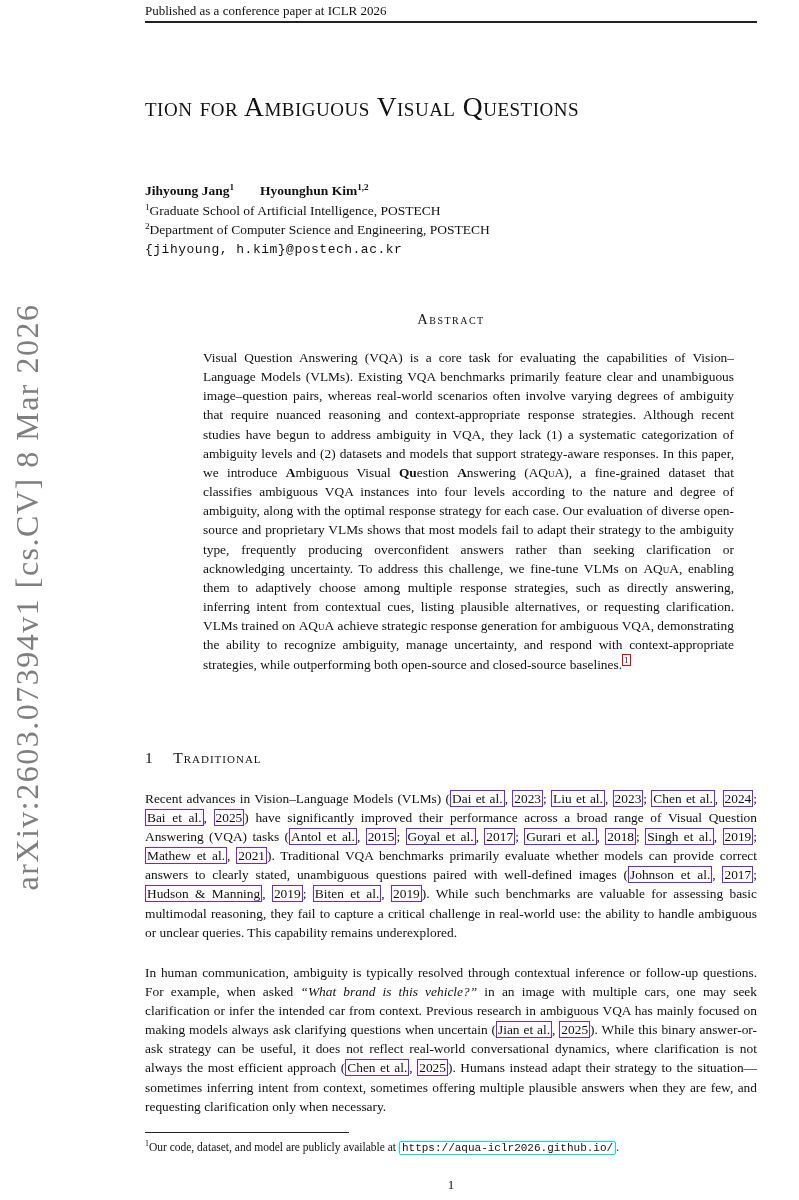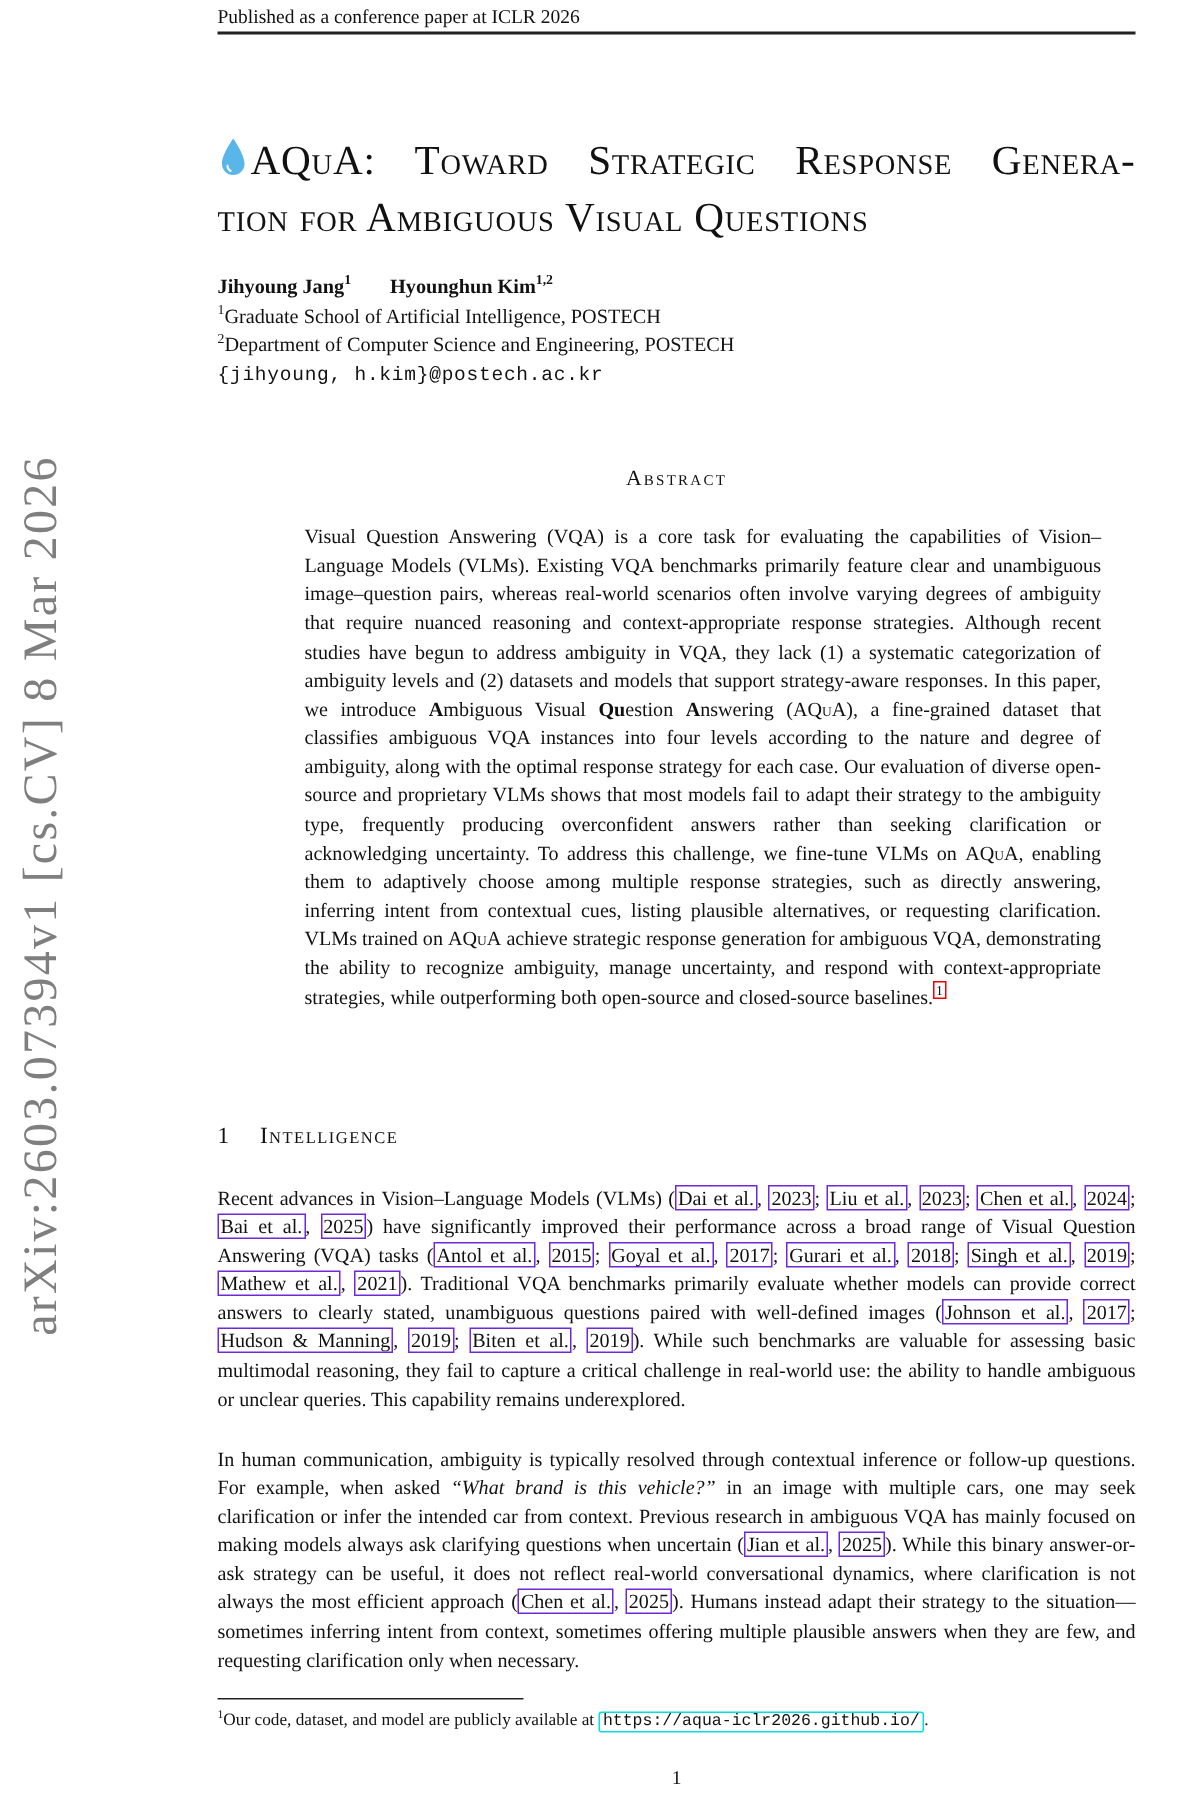--- a/index.html
+++ b/index.html
@@ -62,42 +62,38 @@
 <body>
 
 <div class="page">
 
   <div class="header-text">Published as a conference paper at ICLR 2026</div>
   <div class="header-rule"></div>
 
   <div class="arxiv">arXiv:2603.07394v1 [cs.CV] 8 Mar 2026</div>
 
   <div class="title">
-    <div class="l1"><span class="drop-icon"><svg viewBox="0 0 24 32" width="21" height="29">
-            <path d="M12 1 C12 1 3.4 13 3.4 20.2 a8.6 8.6 0 0 0 17.2 0 C20.6 13 12 1 12 1 Z" fill="#5ab6e8"></path>
-            <path d="M7.6 21.5 a4.6 4.6 0 0 0 2.4 4.2" stroke="#eaf6fd" stroke-width="1.6" fill="none" stroke-linecap="round"></path>
-          </svg></span><span>AQuA: Toward Strategic Response Genera-</span></div>
     <div class="l2">tion for Ambiguous Visual Questions</div>
   </div>
 
   <div class="authors">
     <div class="author-line">
       <span><span>Jihyoung Jang</span><sup>1</sup></span>
       <span><span>Hyounghun Kim</span><sup>1,2</sup></span>
     </div>
     <div><sup>1</sup><span>Graduate School of Artificial Intelligence, POSTECH</span></div>
     <div><sup>2</sup><span>Department of Computer Science and Engineering, POSTECH</span></div>
     <div class="email">{jihyoung, h.kim}@postech.ac.kr</div>
   </div>
 
   <div class="abs-heading">Abstract</div>
   <div class="abs-body"><span>Visual Question Answering (VQA) is a core task for evaluating the capabilities of Vision–Language Models (VLMs). Existing VQA benchmarks primarily feature clear and unambiguous image–question pairs, whereas real-world scenarios often involve varying degrees of ambiguity that require nuanced reasoning and context-appropriate response strategies. Although recent studies have begun to address ambiguity in VQA, they lack (1) a systematic categorization of ambiguity levels and (2) datasets and models that support strategy-aware responses. In this paper, we introduce </span><span class="b">A</span><span>mbiguous Visual </span><span class="b">Qu</span><span>estion </span><span class="b">A</span><span>nswering (</span><span class="sc">AQuA</span><span>), a fine-grained dataset that classifies ambiguous VQA instances into four levels according to the nature and degree of ambiguity, along with the optimal response strategy for each case. Our evaluation of diverse open-source and proprietary VLMs shows that most models fail to adapt their strategy to the ambiguity type, frequently producing overconfident answers rather than seeking clarification or acknowledging uncertainty. To address this challenge, we fine-tune VLMs on </span><span class="sc">AQuA</span><span>, enabling them to adaptively choose among multiple response strategies, such as directly answering, inferring intent from contextual cues, listing plausible alternatives, or requesting clarification. VLMs trained on </span><span class="sc">AQuA</span><span> achieve strategic response generation for ambiguous VQA, demonstrating the ability to recognize ambiguity, manage uncertainty, and respond with context-appropriate strategies, while outperforming both open-source and closed-source baselines.</span><sup class="box-red">1</sup></div>
 
   <div class="sec-heading">
-    <span class="num">1</span><span class="name">Intelligence</span>
+    <span class="num">1</span><span class="name">Traditional</span>
   </div>
 
   <div class="para p1"><span>Recent advances in Vision–Language Models (VLMs) (</span><span class="box-green">Dai et al.</span><span>, </span><span class="box-green">2023</span><span>; </span><span class="box-green">Liu et al.</span><span>, </span><span class="box-green">2023</span><span>; </span><span class="box-green">Chen et al.</span><span>, </span><span class="box-green">2024</span><span>; </span><span class="box-green">Bai et al.</span><span>, </span><span class="box-green">2025</span><span>) have significantly improved their performance across a broad range of Visual Question Answering (VQA) tasks (</span><span class="box-green">Antol et al.</span><span>, </span><span class="box-green">2015</span><span>; </span><span class="box-green">Goyal et al.</span><span>, </span><span class="box-green">2017</span><span>; </span><span class="box-green">Gurari et al.</span><span>, </span><span class="box-green">2018</span><span>; </span><span class="box-green">Singh et al.</span><span>, </span><span class="box-green">2019</span><span>; </span><span class="box-green">Mathew et al.</span><span>, </span><span class="box-green">2021</span><span>). Traditional VQA benchmarks primarily evaluate whether models can provide correct answers to clearly stated, unambiguous questions paired with well-defined images (</span><span class="box-green">Johnson et al.</span><span>, </span><span class="box-green">2017</span><span>; </span><span class="box-green">Hudson &amp; Manning</span><span>, </span><span class="box-green">2019</span><span>; </span><span class="box-green">Biten et al.</span><span>, </span><span class="box-green">2019</span><span>). While such benchmarks are valuable for assessing basic multimodal reasoning, they fail to capture a critical challenge in real-world use: the ability to handle ambiguous or unclear queries. This capability remains underexplored.</span></div>
   <div class="para p2"><span>In human communication, ambiguity is typically resolved through contextual inference or follow-up questions. For example, when asked </span><span class="i">“What brand is this vehicle?”</span><span> in an image with multiple cars, one may seek clarification or infer the intended car from context. Previous research in ambiguous VQA has mainly focused on making models always ask clarifying questions when uncertain (</span><span class="box-green">Jian et al.</span><span>, </span><span class="box-green">2025</span><span>). While this binary answer-or-ask strategy can be useful, it does not reflect real-world conversational dynamics, where clarification is not always the most efficient approach (</span><span class="box-green">Chen et al.</span><span>, </span><span class="box-green">2025</span><span>). Humans instead adapt their strategy to the situation—sometimes inferring intent from context, sometimes offering multiple plausible answers when they are few, and requesting clarification only when necessary.</span></div>
 
   <div class="foot-rule"></div>
   <div class="footnote"><sup>1</sup><span>Our code, dataset, and model are publicly available at </span><span class="mono box-cyan">https://aqua-iclr2026.github.io/</span><span>.</span></div>
 
   <div class="page-number">1</div>
 

